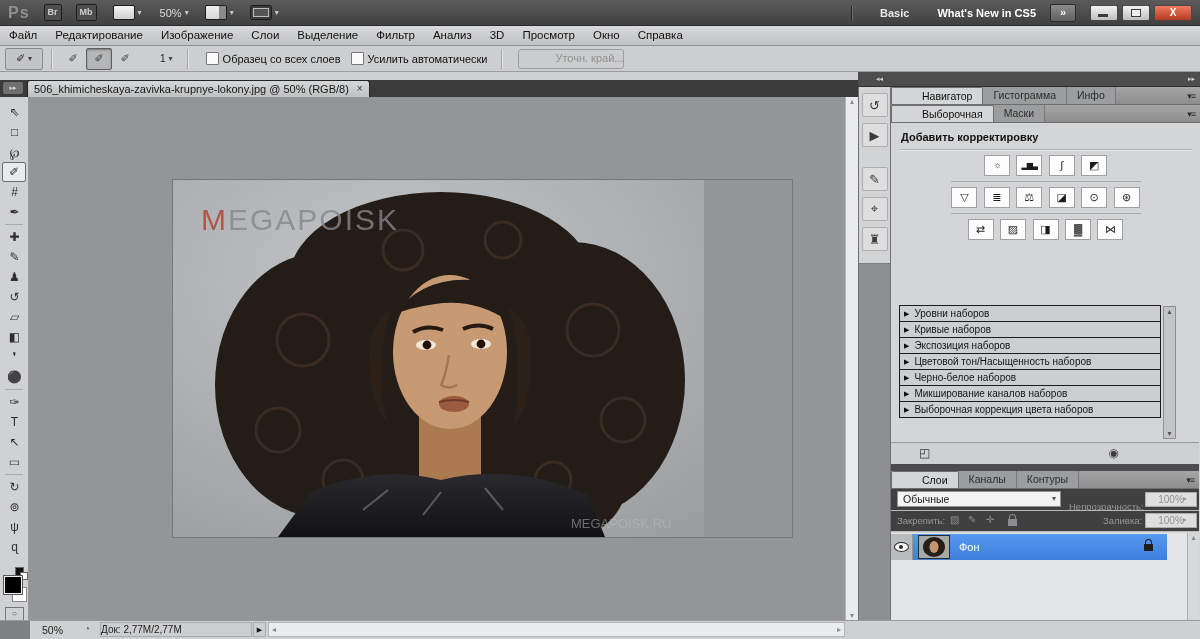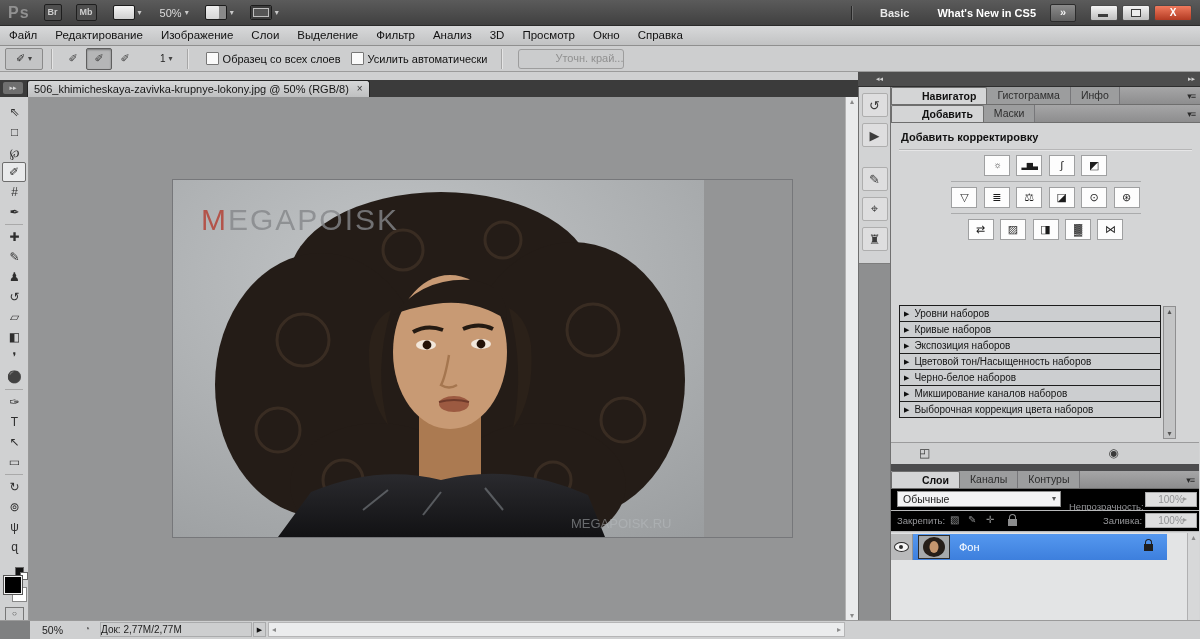--- a/index.html
+++ b/index.html
@@ -84,21 +84,21 @@
   .dock-ico{width:24px;height:22px;margin:6px auto 0;display:flex;align-items:center;justify-content:center;
             font-size:13px;color:#3c3c3c;border:1px solid #aeaeae;background:#dededf;border-radius:2px;}
   .dock-gap{height:14px;}
 
   
   #panels{left:890px;top:87px;width:310px;height:533px;background:#d4d5d6;border-left:1px solid #707070;box-sizing:border-box;}
   .tabrow{position:relative;height:18px;background:linear-gradient(#a6a6a7,#8d8d8e);border-bottom:1px solid #6e6e6e;
           display:flex;align-items:flex-end;box-sizing:border-box;}
   .ptab{height:17px;line-height:17px;padding:0 10px;font-size:10.5px;color:#2d2d2d;background:#9c9d9e;
         border-right:1px solid #77777a;box-sizing:border-box;}
-  .ptab.active{background:#d4d5d6;color:#101010;font-weight:bold;border:1px solid #6e6e6e;border-bottom:none;border-radius:2px 2px 0 0;padding-left:30px;}
+  .ptab.active{background:#d4d5d6;color:#101010;font-weight:normal;border:1px solid #6e6e6e;border-bottom:none;border-radius:2px 2px 0 0;padding-left:30px;}
   .pmenu{position:absolute;right:5px;top:4px;font-size:9px;color:#2b2b2b;letter-spacing:-1px;}
   .adj-title{font-size:11px;font-weight:bold;color:#111;margin:8px 0 6px 10px;}
   .hr{height:1px;background:#b6b6b7;box-shadow:0 1px 0 #e6e6e7;}
   .icorow{text-align:center;margin:5px 0;}
   .isq{display:inline-block;width:24px;height:19px;background:#fdfdfd;border:1px solid #9fa0a1;margin:0 1px;
        font-size:11px;line-height:19px;color:#1c1c1c;text-align:center;vertical-align:middle;}
   .icodiv{width:190px;height:1px;background:#aaabac;margin:3px auto;}
   #presets{position:absolute;left:8px;top:175px;width:262px;}
   .preset-row{height:17px;background:#ccced0;border:1px solid #1c1c1c;margin-top:-1px;display:flex;align-items:center;box-sizing:border-box;}
   .preset-row .tri{font-size:7px;color:#101010;margin:0 5px 0 4px;}
@@ -106,21 +106,21 @@
   #preset-scroll{position:absolute;left:272px;top:175px;width:13px;height:133px;background:#c4c5c6;border:1px solid #8f8f90;
                  box-sizing:border-box;display:flex;flex-direction:column;justify-content:space-between;align-items:center;
                  font-size:8px;color:#555;}
   #adjfooter{position:absolute;left:0;top:311px;width:308px;height:22px;border-top:1px solid #9b9b9c;background:#cfd0d1;}
   #adjfooter .fl{position:absolute;left:28px;top:3px;font-size:12px;color:#3a3a3a;}
   #adjfooter .fr{position:absolute;right:80px;top:3px;font-size:12px;color:#3a3a3a;}
   #darkgap{position:absolute;left:0;top:333px;width:308px;height:7px;background:#4c4c4e;}
 
   
   #layersec{position:absolute;left:0;top:340px;width:308px;height:193px;}
-  .ctrlrow{position:relative;height:21px;background:#000000;border-bottom:1px solid #b9babb;text-decoration:underline;}
+  .ctrlrow{position:relative;height:21px;background:#404040;border-bottom:1px solid #b9babb;text-decoration:underline;}
   .blend{position:absolute;left:6px;top:2px;width:164px;height:16px;background:#f3f3f4;border:1px solid #8f8f8f;
          box-sizing:border-box;font-size:10.5px;color:#222;line-height:14px;padding-left:5px;}
   .blend .dd{position:absolute;right:4px;top:0;font-size:8px;color:#555;}
   .graylab{font-size:9.5px;color:#96979a;}
   .valbox{position:absolute;width:52px;height:15px;background:#dededf;border:1px solid #ababac;box-sizing:border-box;
           font-size:10px;color:#919294;text-align:center;line-height:13px;}
   .spin{position:absolute;font-size:8px;color:#9a9a9a;}
   .lockrow-ico{font-size:10px;color:#8b8c8d;margin-left:7px;}
   .lockicon{display:inline-block;position:relative;width:9px;height:7px;background:#8b8c8d;margin-left:9px;}
   .lockicon::before{content:"";position:absolute;left:1px;top:-5px;width:5px;height:5px;border:1.5px solid #8b8c8d;
@@ -351,21 +351,21 @@
 <div id="panels" class="abs">
 
   <div class="tabrow">
     <span class="ptab active">Навигатор</span>
     <span class="ptab">Гистограмма</span>
     <span class="ptab">Инфо</span>
     <span class="pmenu">▾≡</span>
   </div>
 
   <div class="tabrow">
-    <span class="ptab active">Добавить</span>
+    <span class="ptab active">Выборочная</span>
     <span class="ptab">Маски</span>
     <span class="pmenu">▾≡</span>
   </div>
 
   <div style="position:relative;height:246px;">
     <div class="adj-title">Добавить корректировку</div>
     <div class="hr" style="margin:0 8px;"></div>
     <div class="icorow">
       <span class="isq" style="font-size:9px;letter-spacing:-1px;">☼</span>
       <span class="isq" style="font-size:8px;letter-spacing:-1px;">▂▆▃</span>

